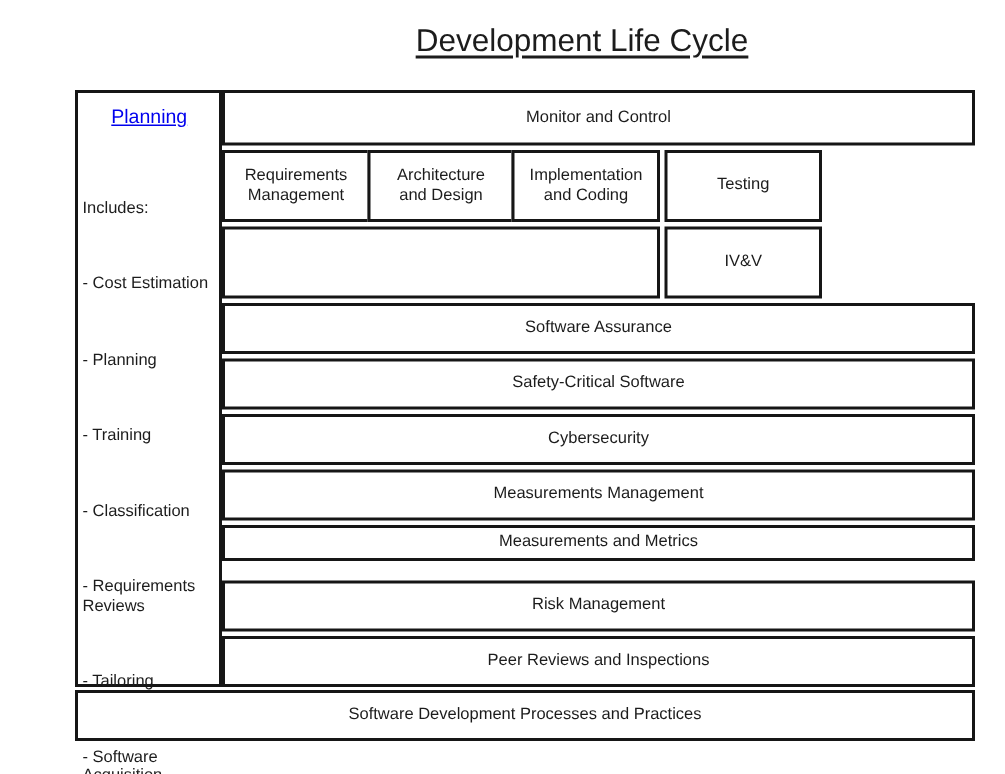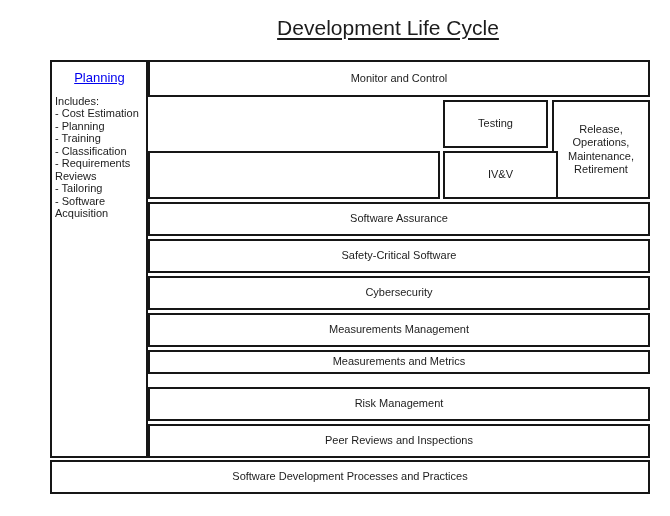--- a/index.html
+++ b/index.html
@@ -55,20 +55,21 @@
     line-height: 1.2;
     white-space: pre-line;
   }
   .trio > .tcell + .tcell { margin-left: -2px; }
   .planning {
     flex-direction: column;
     justify-content: flex-start;
     align-items: stretch;
     padding: 8px 2px 0 3px;
     text-align: left;
+    gap: 38px;
   }
   .plink {
     align-self: center;
     font-size: 13px;
     color: #0000ee;
     text-decoration: underline;
     cursor: pointer;
     margin-bottom: 9px;
   }
   .includes, .inc-item {
@@ -92,31 +93,35 @@
     <div class="inc-item">- Planning</div>
     <div class="inc-item">- Training</div>
     <div class="inc-item">- Classification</div>
     <div class="inc-item">- Requirements Reviews</div>
     <div class="inc-item">- Tailoring</div>
     <div class="inc-item">- Software Acquisition</div>
   </div>
 
   <div class="box" style="left:148px; top:60px; width:502px; height:37px;">Monitor and Control</div>
 
+  <div class="trio" style="left:148px; top:100px; width:292px; height:48px;">
+    <div class="tcell">Requirements
+Management</div>
+    <div class="tcell">Architecture
+and Design</div>
+    <div class="tcell">Implementation
+and Coding</div>
+  </div>
 
   <div class="box" style="left:443px; top:100px; width:105px; height:48px;">Testing</div>
 
-  <div class="box" style="left:552px; top:100px; width:98px; height:99px;">Release,
-Operations,
-Maintenance,
-Retirement</div>
 
   <div class="box" style="left:148px; top:151px; width:292px; height:48px;"></div>
 
-  <div class="box" style="left:443px; top:151px; width:115px; height:48px;text-align:right;">IV&amp;V</div>
+  <div class="box" style="left:443px; top:151px; width:105px; height:48px;text-align:right;">IV&amp;V</div>
 
   <div class="box" style="left:148px; top:202px; width:502px; height:34px;">Software Assurance</div>
   <div class="box" style="left:148px; top:239px; width:502px; height:34px;">Safety-Critical Software</div>
   <div class="box" style="left:148px; top:276px; width:502px; height:34px;">Cybersecurity</div>
   <div class="box" style="left:148px; top:313px; width:502px; height:34px;">Measurements Management</div>
   <div class="box" style="left:148px; top:350px; width:502px; height:24px;">Measurements and Metrics</div>
   <div class="box" style="left:148px; top:387px; width:502px; height:34px;text-align:right;">Risk Management</div>
   <div class="box" style="left:148px; top:424px; width:502px; height:34px;">Peer Reviews and Inspections</div>
 
   <div class="box" style="left:50px; top:460px; width:600px; height:34px;">Software Development Processes and Practices</div>

